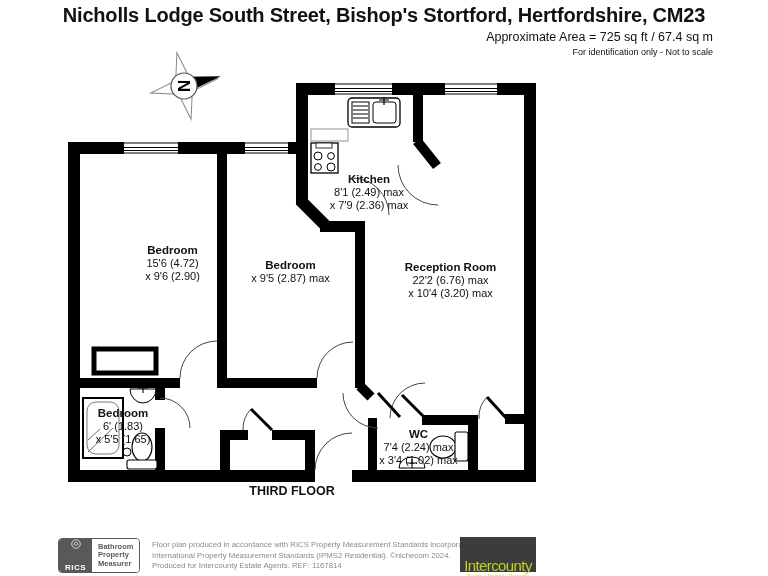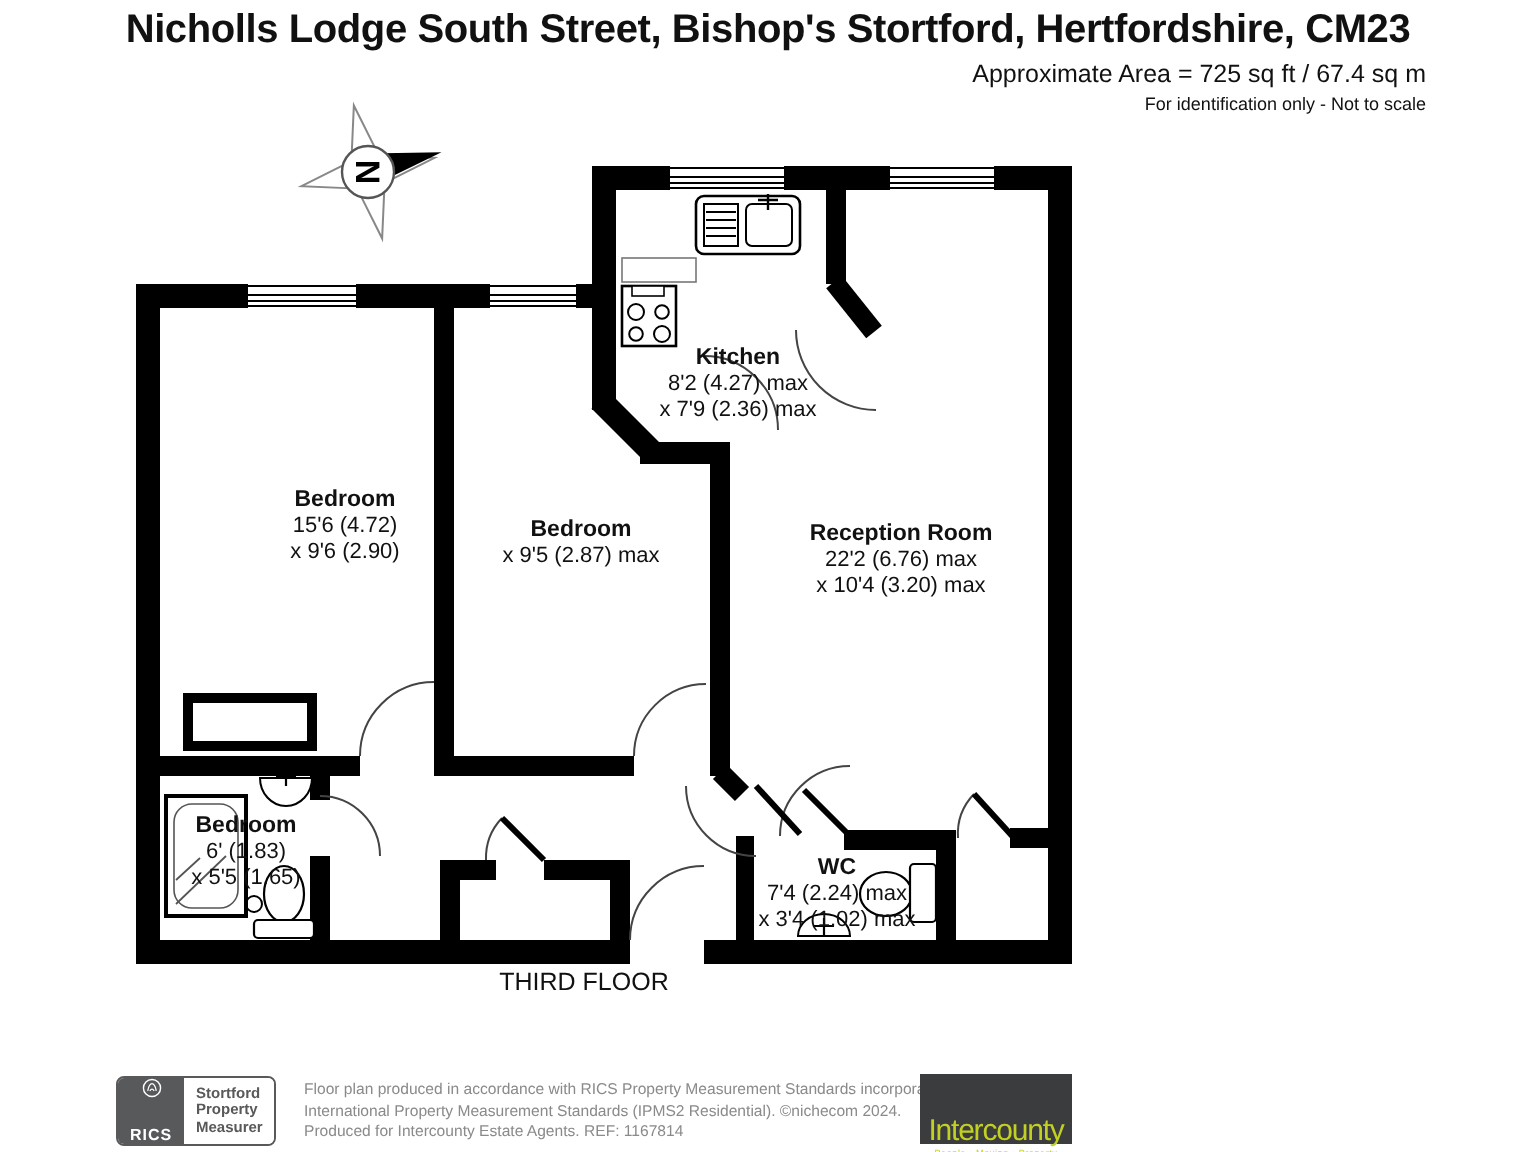--- a/index.html
+++ b/index.html
@@ -6,21 +6,21 @@
   body{width:768px;height:576px;position:relative;overflow:hidden;
        font-family:"Liberation Sans", sans-serif;color:#111;}
   .abs{position:absolute;}
   
   .title{left:0;top:4px;width:768px;text-align:center;font-size:20px;font-weight:bold;letter-spacing:-0.2px;}
   .area-line{right:55px;top:30px;font-size:12.5px;}
   .note-line{right:55px;top:47px;font-size:9px;}
   
   .room-label{text-align:center;line-height:13px;font-size:11px;}
   .room-label .rname{font-weight:bold;font-size:11.5px;}
-  .floor-label{left:224px;top:484px;width:136px;text-align:center;font-weight:normal;font-size:12.5px;}
+  .floor-label{left:224px;top:484px;width:136px;text-align:center;font-weight:bold;font-size:12.5px;}
   
   .footer{left:0;top:536px;width:768px;height:40px;}
   .rics-badge{position:absolute;left:58px;top:2px;height:33px;display:flex;border-radius:4px;overflow:hidden;border:1px solid #58595b;}
   .rics-left{background:#58595b;color:#fff;width:33px;display:flex;flex-direction:column;align-items:center;justify-content:center;gap:14px;}
   .rics-left .rics-word{font-size:8px;font-weight:bold;letter-spacing:0.5px;}
   .rics-right{background:#fff;color:#58595b;padding:2px 6px 2px 6px;display:flex;flex-direction:column;justify-content:center;}
   .rics-right div{font-size:7.5px;font-weight:bold;line-height:8.5px;}
   .disclaimer{position:absolute;left:152px;top:4px;color:#8a8a8a;font-size:7.8px;line-height:10.5px;}
   .ic-box{position:absolute;left:460px;top:1px;width:76px;height:35px;background:#3a3c3e;
           display:flex;flex-direction:column;align-items:center;justify-content:center;}
@@ -168,21 +168,21 @@
   <div class="rname">Bedroom</div>
   <div>x 9'5 (2.87) max</div>
 </div>
 <div class="abs room-label" style="left:373px;top:261px;width:155px;text-align:center;">
   <div class="rname">Reception Room</div>
   <div>22'2 (6.76) max</div>
   <div>x 10'4 (3.20) max</div>
 </div>
 <div class="abs room-label" style="left:316px;top:133px;width:106px;margin-top:40px;">
   <div class="rname">Kitchen</div>
-  <div>8'2 (4.27) max</div>
+  <div>8'1 (2.49) max</div>
   <div>x 7'9 (2.36) max</div>
 </div>
 <div class="abs room-label" style="left:82px;top:407px;width:82px;">
   <div class="rname">Bedroom</div>
   <div>6' (1.83)</div>
   <div>x 5'5 (1.65)</div>
 </div>
 <div class="abs room-label" style="left:366px;top:428px;width:105px;">
   <div class="rname">WC</div>
   <div>7'4 (2.24) max</div>
@@ -194,21 +194,21 @@
 <div class="abs footer">
   <div class="rics-badge">
     <div class="rics-left">
       <svg width="14" height="14" viewBox="0 0 14 14">
         <circle cx="7" cy="7" r="6" fill="none" stroke="#fff" stroke-width="1"></circle>
         <path d="M4 9 Q5 4 7 4 Q9 4 10 9 M5.5 9 Q7 6.5 8.5 9" fill="none" stroke="#fff" stroke-width="0.9"></path>
       </svg>
       <div class="rics-word">RICS</div>
     </div>
     <div class="rics-right">
-      <div>Stortford</div>
+      <div>Bathroom</div>
       <div>Property</div>
       <div>Measurer</div>
     </div>
   </div>
   <div class="disclaimer">
     <div>Floor plan produced in accordance with RICS Property Measurement Standards incorporating</div>
     <div>International Property Measurement Standards (IPMS2 Residential).  ©nichecom 2024.</div>
     <div>Produced for Intercounty Estate Agents.   REF:  1167814</div>
   </div>
   <div class="ic-box">

